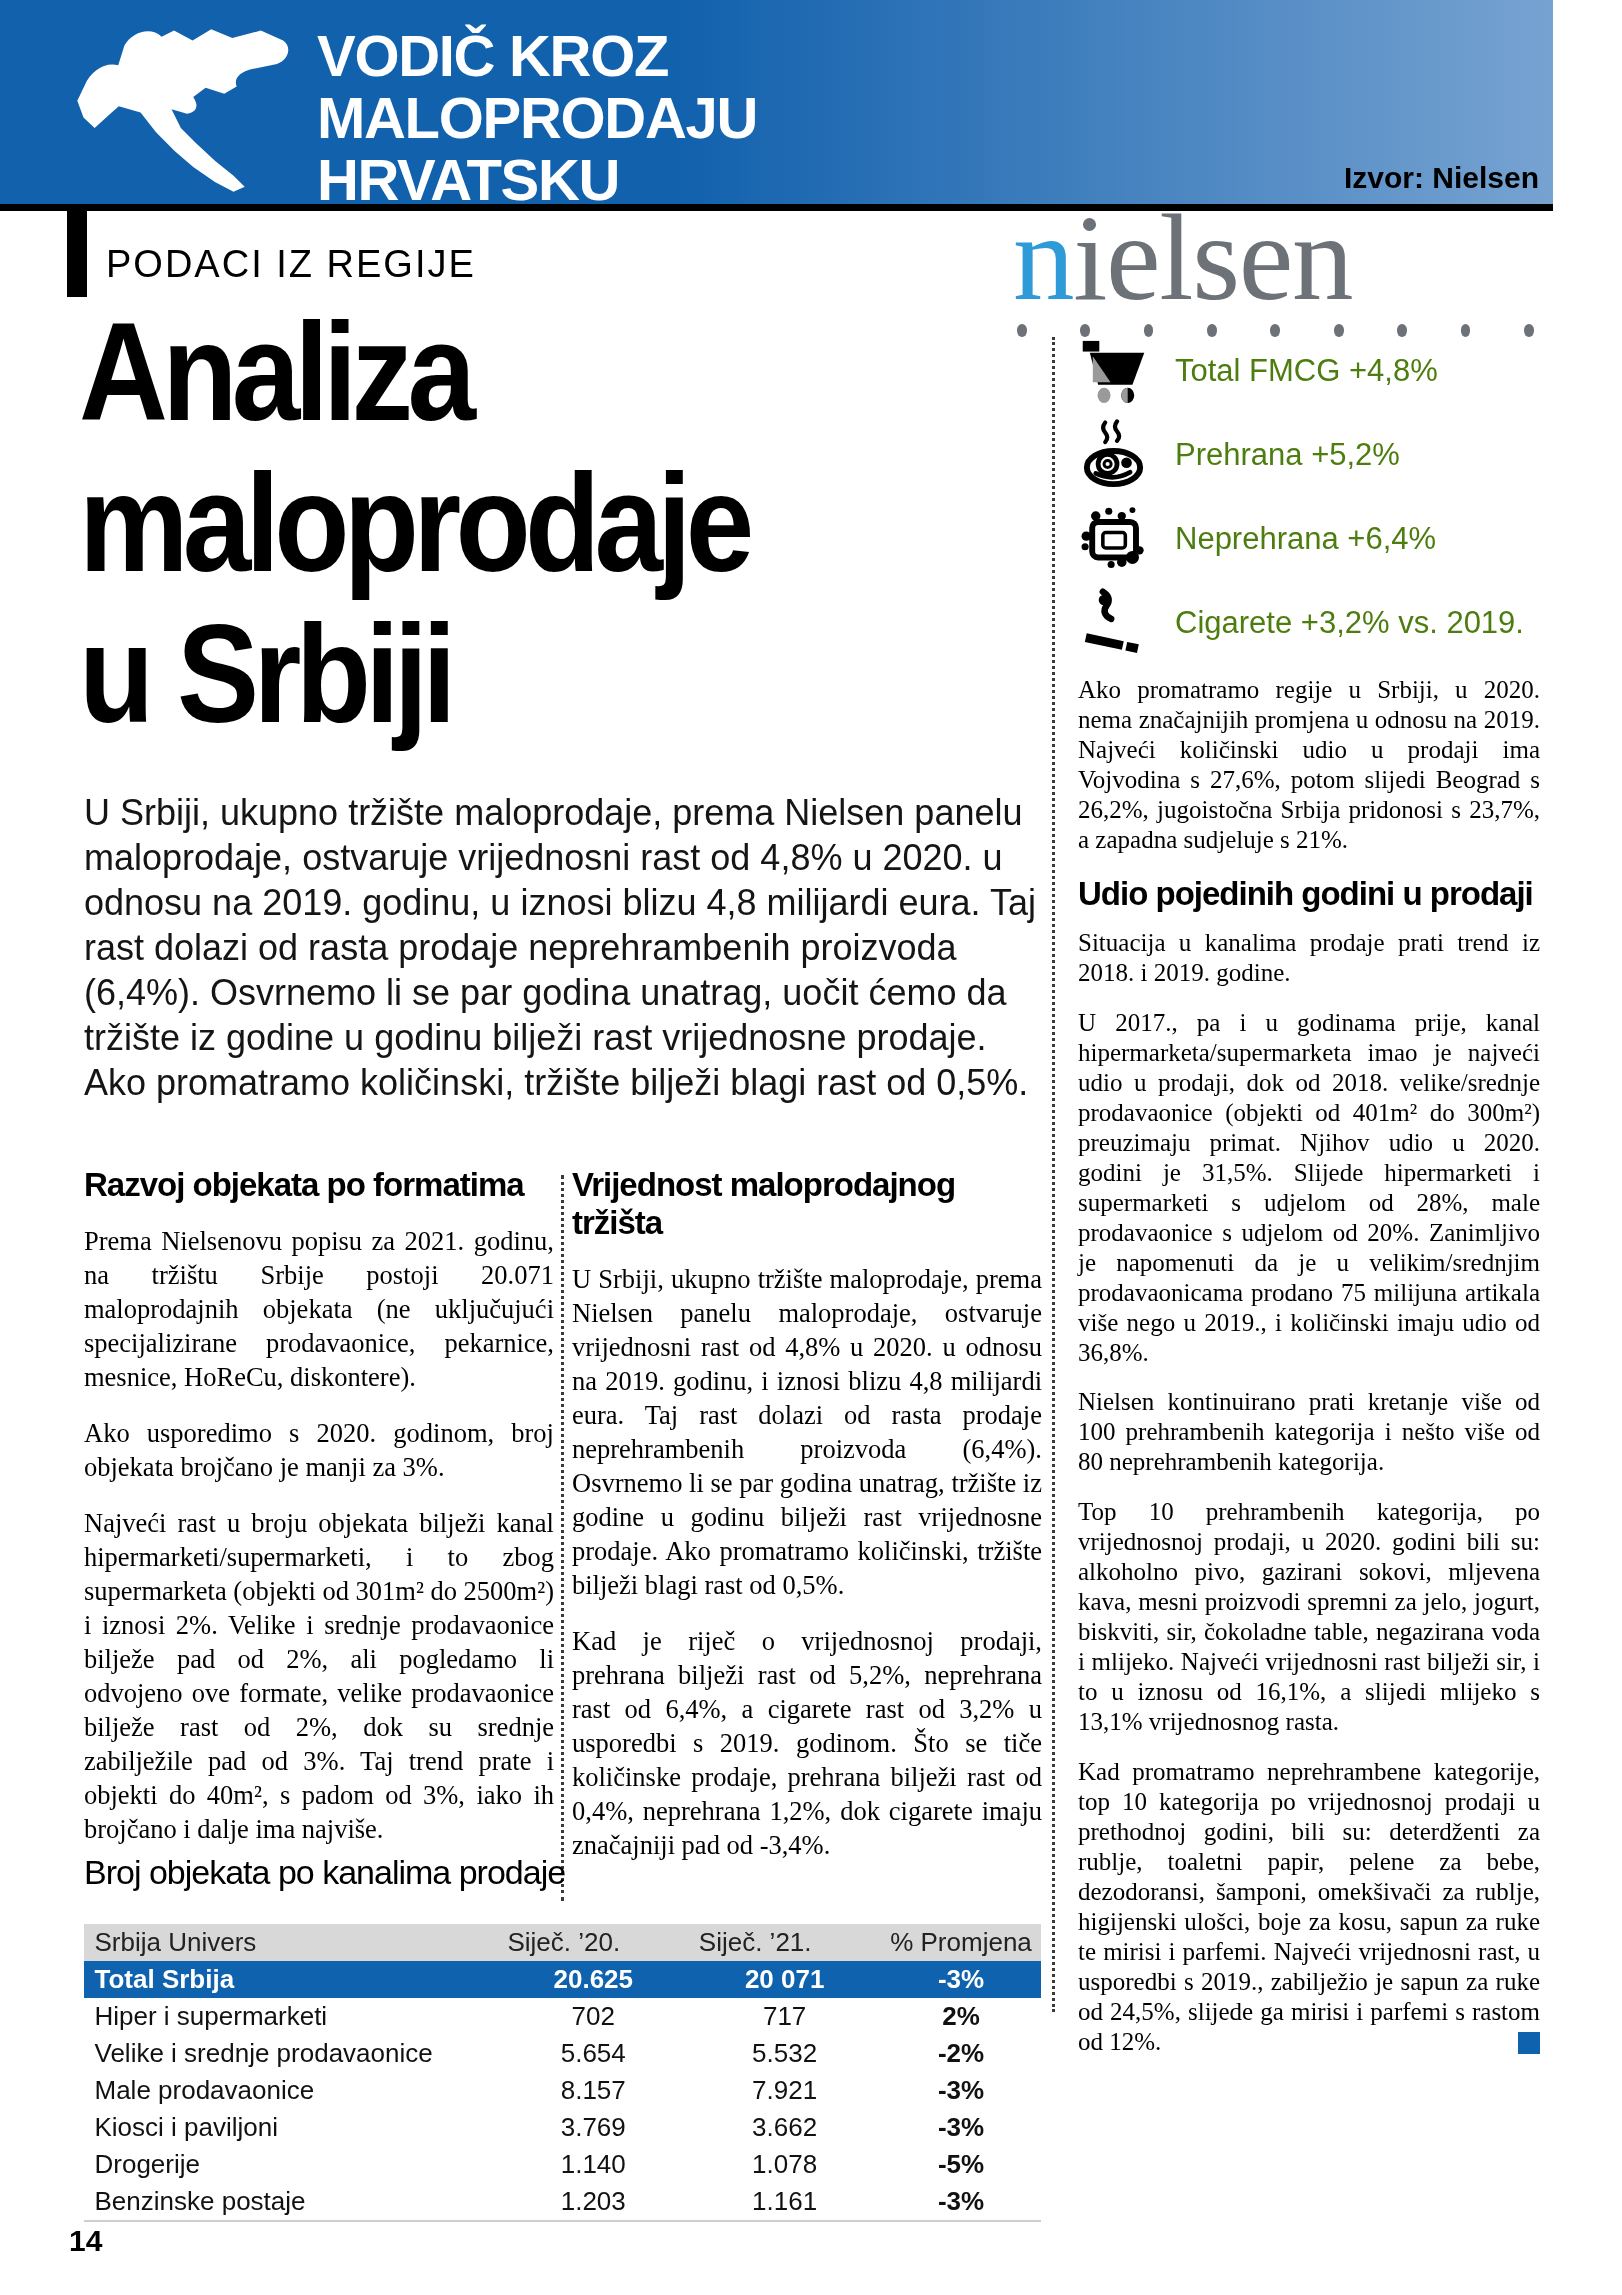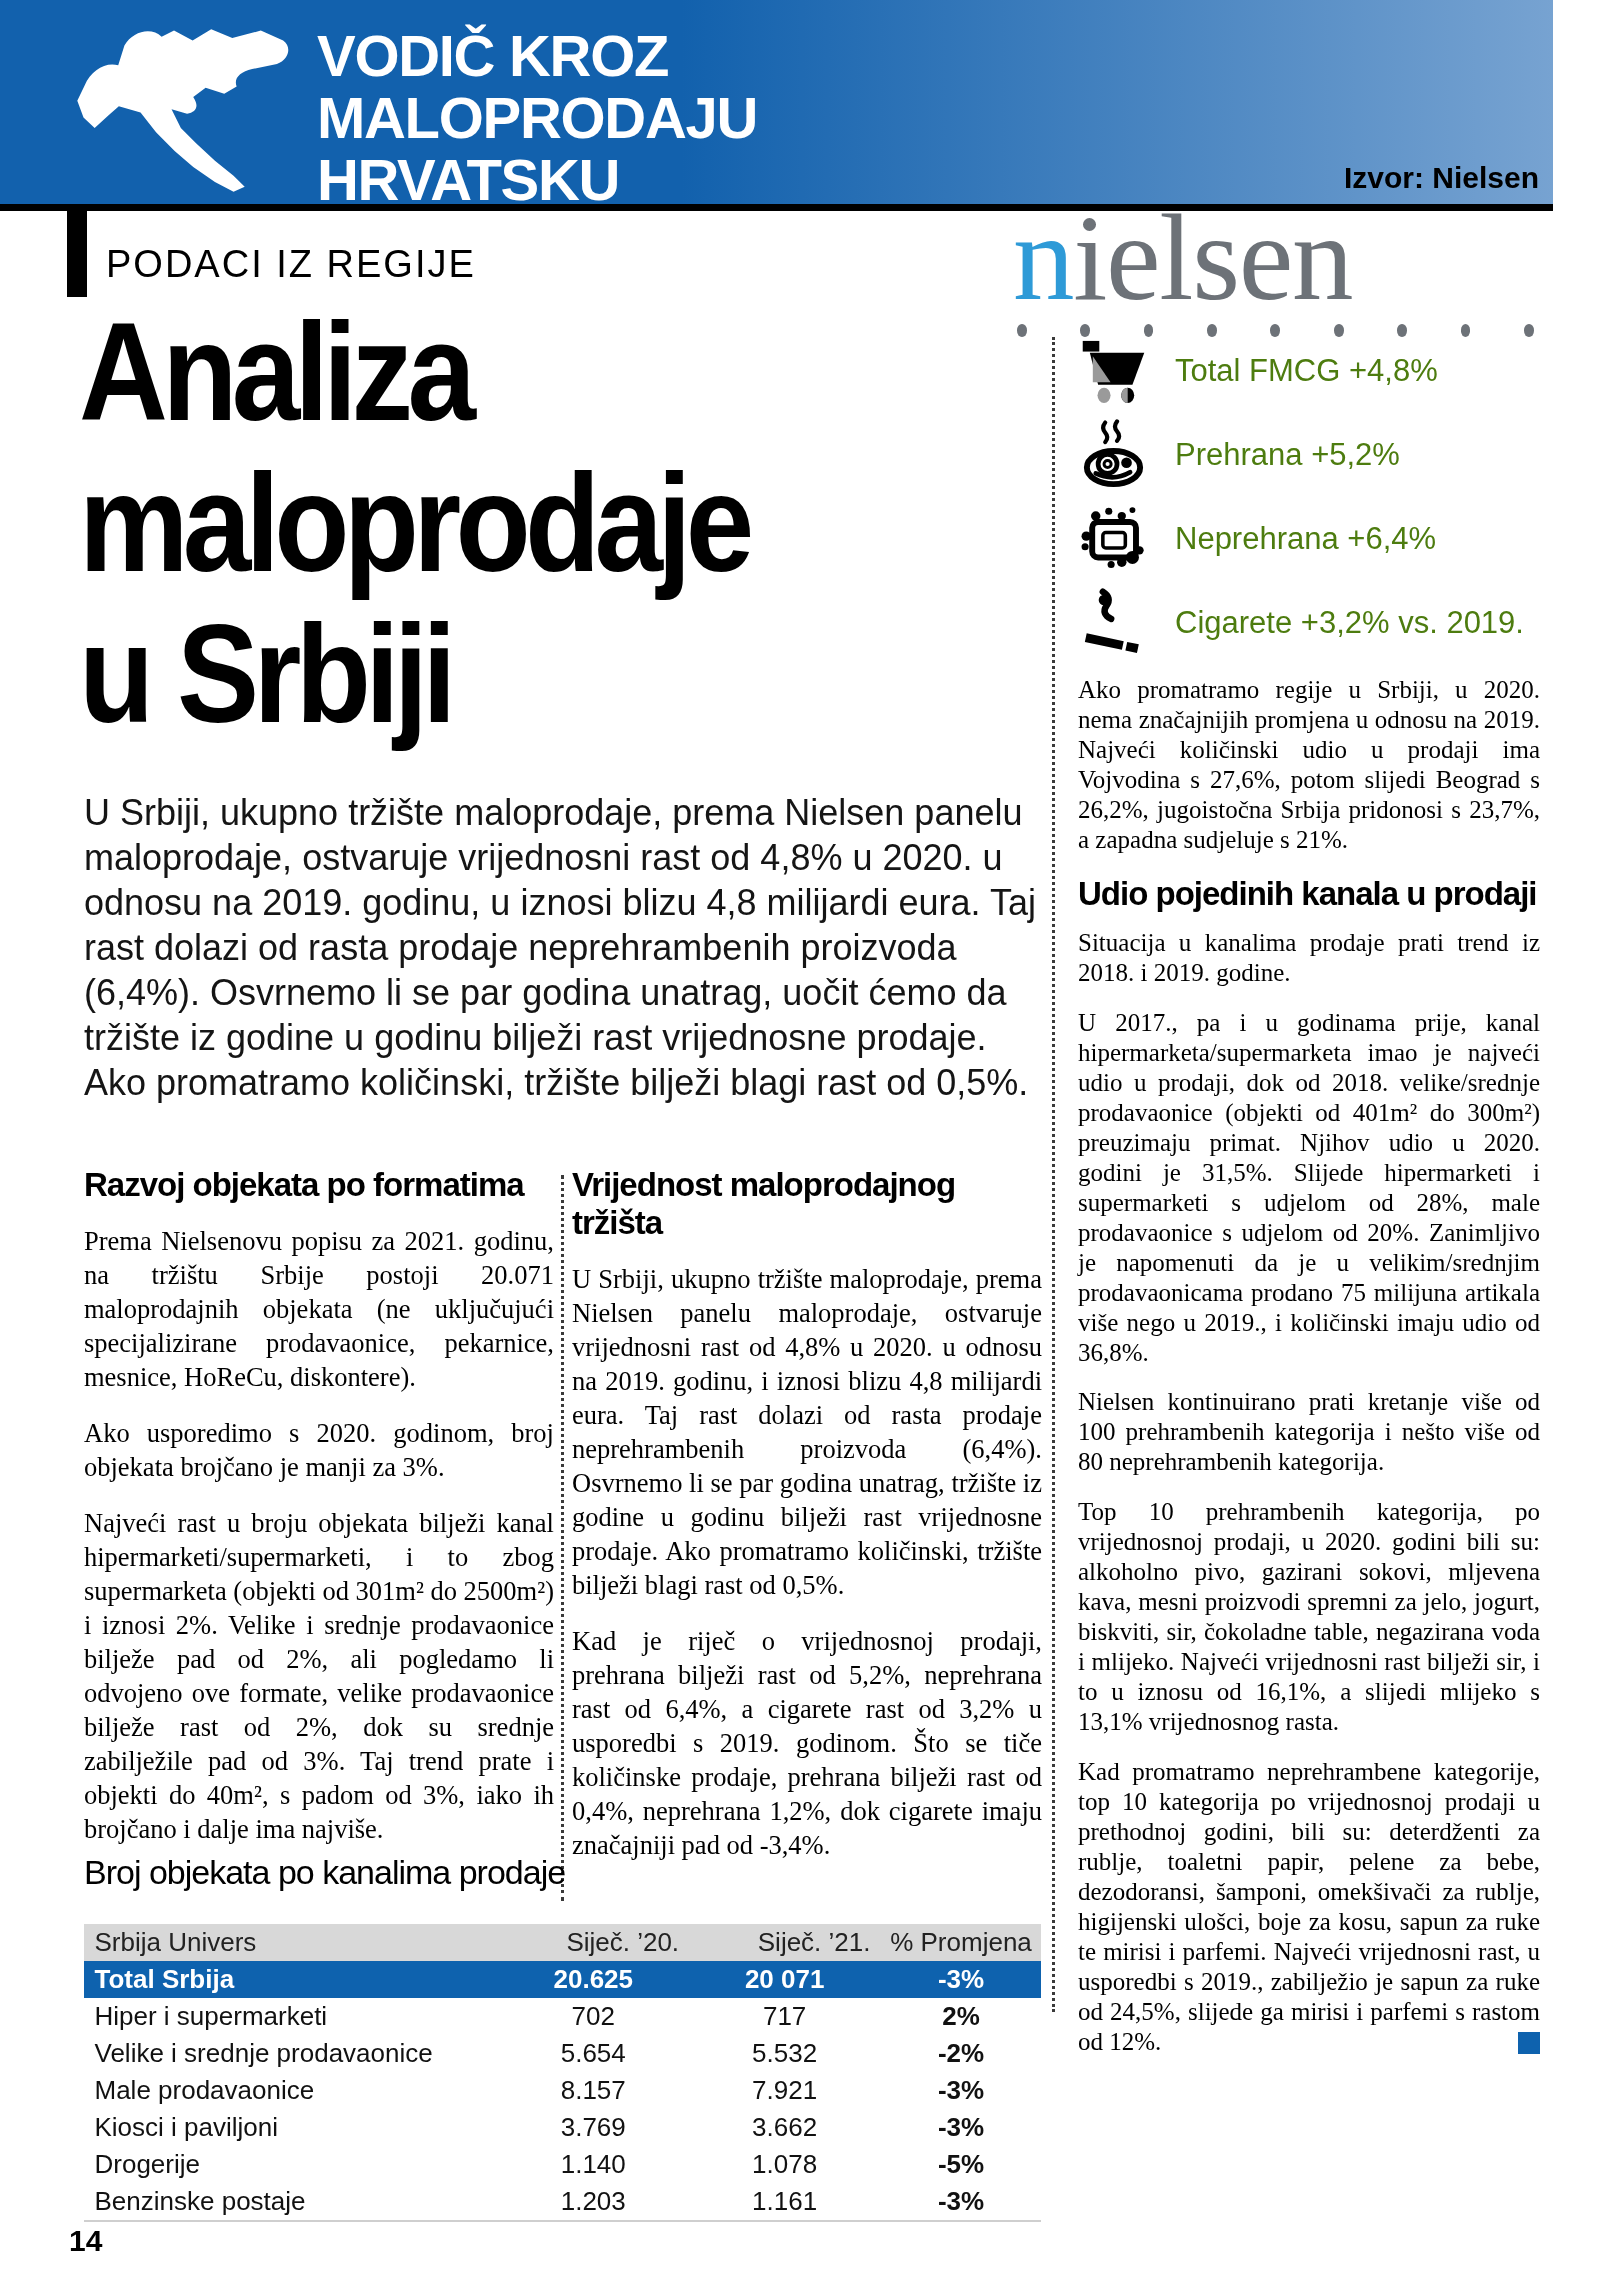--- a/index.html
+++ b/index.html
@@ -46,21 +46,21 @@
   .vdiv{position:absolute;border-left:3.3px dotted #3a3a3a;}
   .div-cols{left:561px;top:1175px;height:726px;}
   .div-side{left:1052px;top:337px;height:1675px;}
 
   
   .table-heading{position:absolute;left:84px;top:1853px;font-size:34px;font-weight:400;
         letter-spacing:-1px;color:#000;}
   table.chan{position:absolute;left:84px;top:1924px;width:957px;border-collapse:collapse;
         font-size:26px;}
   table.chan th, table.chan td{height:37px;padding:0 9.2px 0 10.5px;white-space:nowrap;}
-  table.chan th{background:var(--table-header-gray,#d8d8d8);font-weight:400;color:#222;text-align:right;}
+  table.chan th{background:var(--table-header-gray,#d8d8d8);font-weight:400;color:#222;text-align:left;}
   table.chan th:first-child{text-align:left;}
   table.chan td{text-align:center;}
   table.chan td:first-child{text-align:left;}
   table.chan .num2020{width:20%;} .num2021{width:20%;} .numchg{width:15%;}
   table.chan tr.total td{background:var(--accent-blue,#0e62ae);color:#fff;font-weight:700;}
   table.chan td.chg{font-weight:700;}
   table.chan tr.last td{border-bottom:2.6px solid #cfcfcf;}
 
   
   .sidebar{position:absolute;left:1078px;top:335px;width:462px;}
@@ -245,21 +245,21 @@
         <g transform="rotate(12 60 96)">
           <rect x="12" y="88" width="64" height="15" fill="#000"></rect>
           <rect x="82" y="88" width="20" height="15" fill="#000"></rect>
         </g>
       </svg>
       <div class="stat-label">Cigarete +3,2% vs. 2019.</div>
     </div>
 
     <p class="first-para">Ako promatramo regije u Srbiji, u 2020. nema značajnijih promjena u odnosu na 2019. Najveći količinski udio u prodaji ima Vojvodina s 27,6%, potom slijedi Beograd s 26,2%, jugoistočna Srbija pridonosi s 23,7%, a zapadna sudjeluje s 21%.</p>
 
-    <h3>Udio pojedinih kanala u prodaji</h3>
+    <h3>Udio pojedinih godini u prodaji</h3>
     <p>Situacija u kanalima prodaje prati trend iz 2018. i 2019. godine.</p>
     <p>U 2017., pa i u godinama prije, kanal hipermarketa/supermarketa imao je najveći udio u prodaji, dok od 2018. velike/srednje prodavaonice (objekti od 401m² do 300m²) preuzimaju primat. Njihov udio u 2020. godini je 31,5%. Slijede hipermarketi i supermarketi s udjelom od 28%, male prodavaonice s udjelom od 20%. Zanimljivo je napomenuti da je u velikim/srednjim prodavaonicama prodano 75 milijuna artikala više nego u 2019., i količinski imaju udio od 36,8%.</p>
 
     <p>Nielsen kontinuirano prati kretanje više od 100 prehrambenih kategorija i nešto više od 80 neprehrambenih kategorija.</p>
     <p>Top 10 prehrambenih kategorija, po vrijednosnoj prodaji, u 2020. godini bili su: alkoholno pivo, gazirani sokovi, mljevena kava, mesni proizvodi spremni za jelo, jogurt, biskviti, sir, čokoladne table, negazirana voda i mlijeko. Najveći vrijednosni rast bilježi sir, i to u iznosu od 16,1%, a slijedi mlijeko s 13,1% vrijednosnog rasta.</p>
     <p><span>Kad promatramo neprehrambene kategorije, top 10 kategorija po vrijednosnoj prodaji u prethodnoj godini, bili su: deterdženti za rublje, toaletni papir, pelene za bebe, dezodoransi, šamponi, omekšivači za rublje, higijenski ulošci, boje za kosu, sapun za ruke te mirisi i parfemi. Najveći vrijednosni rast, u usporedbi s 2019., zabilježio je sapun za ruke od 24,5%, slijede ga mirisi i parfemi s rastom od 12%.</span><span class="endsq"></span></p>
   </div>
 
   <div class="page-num">14</div>
 

